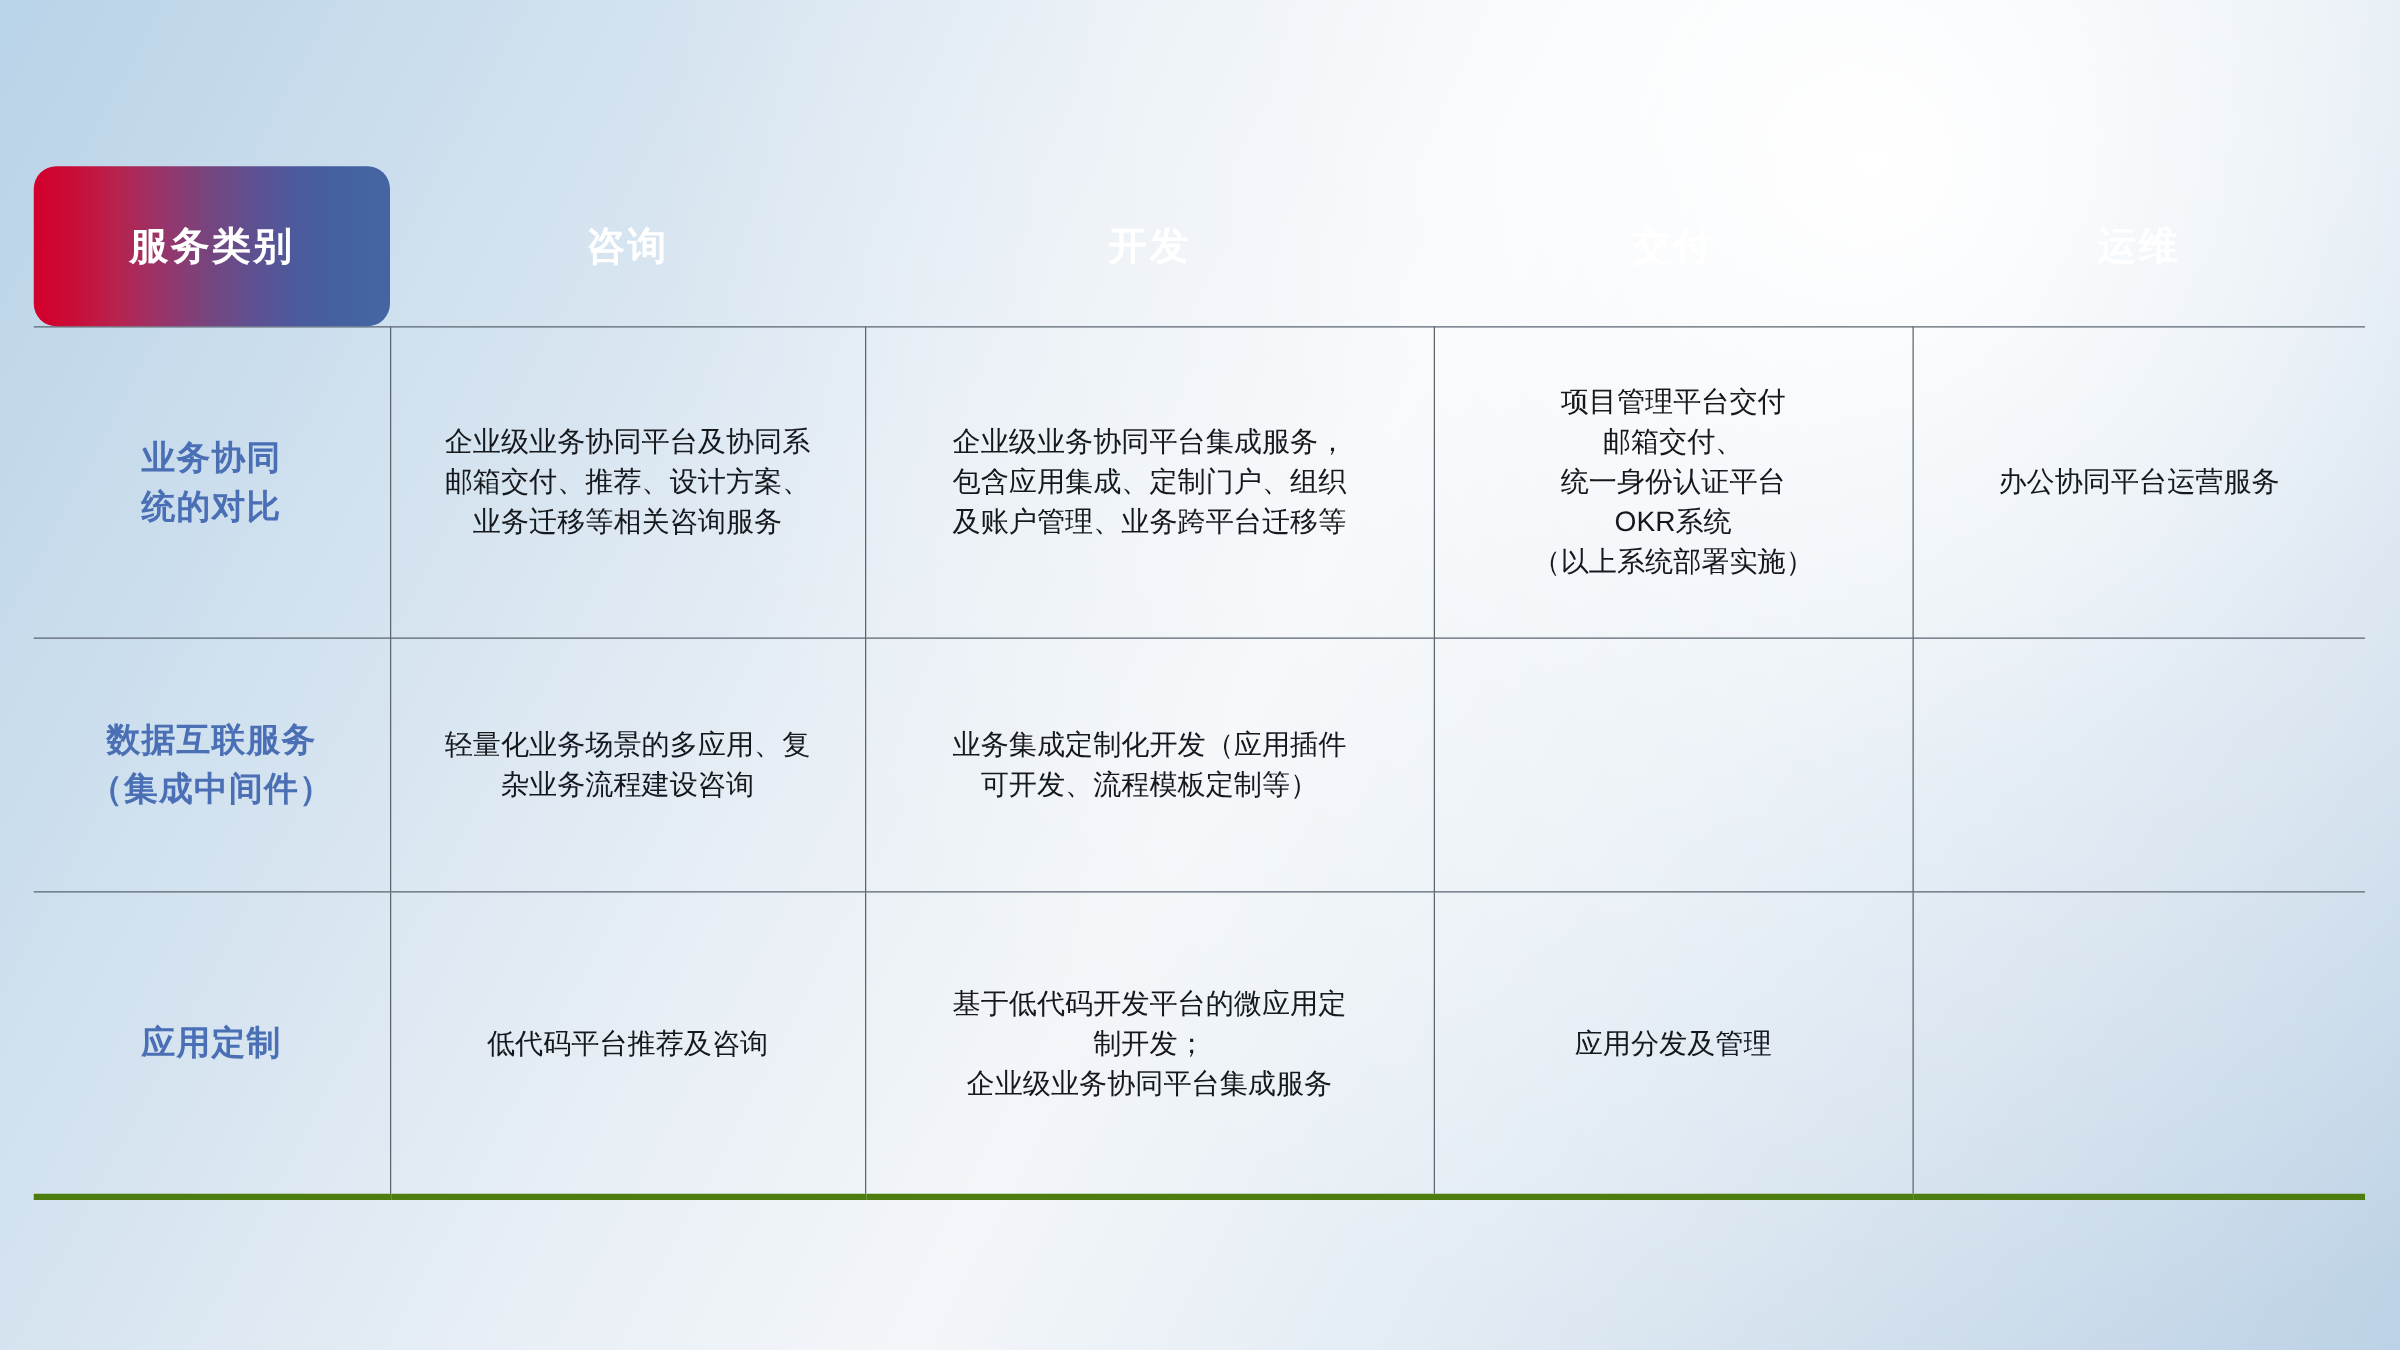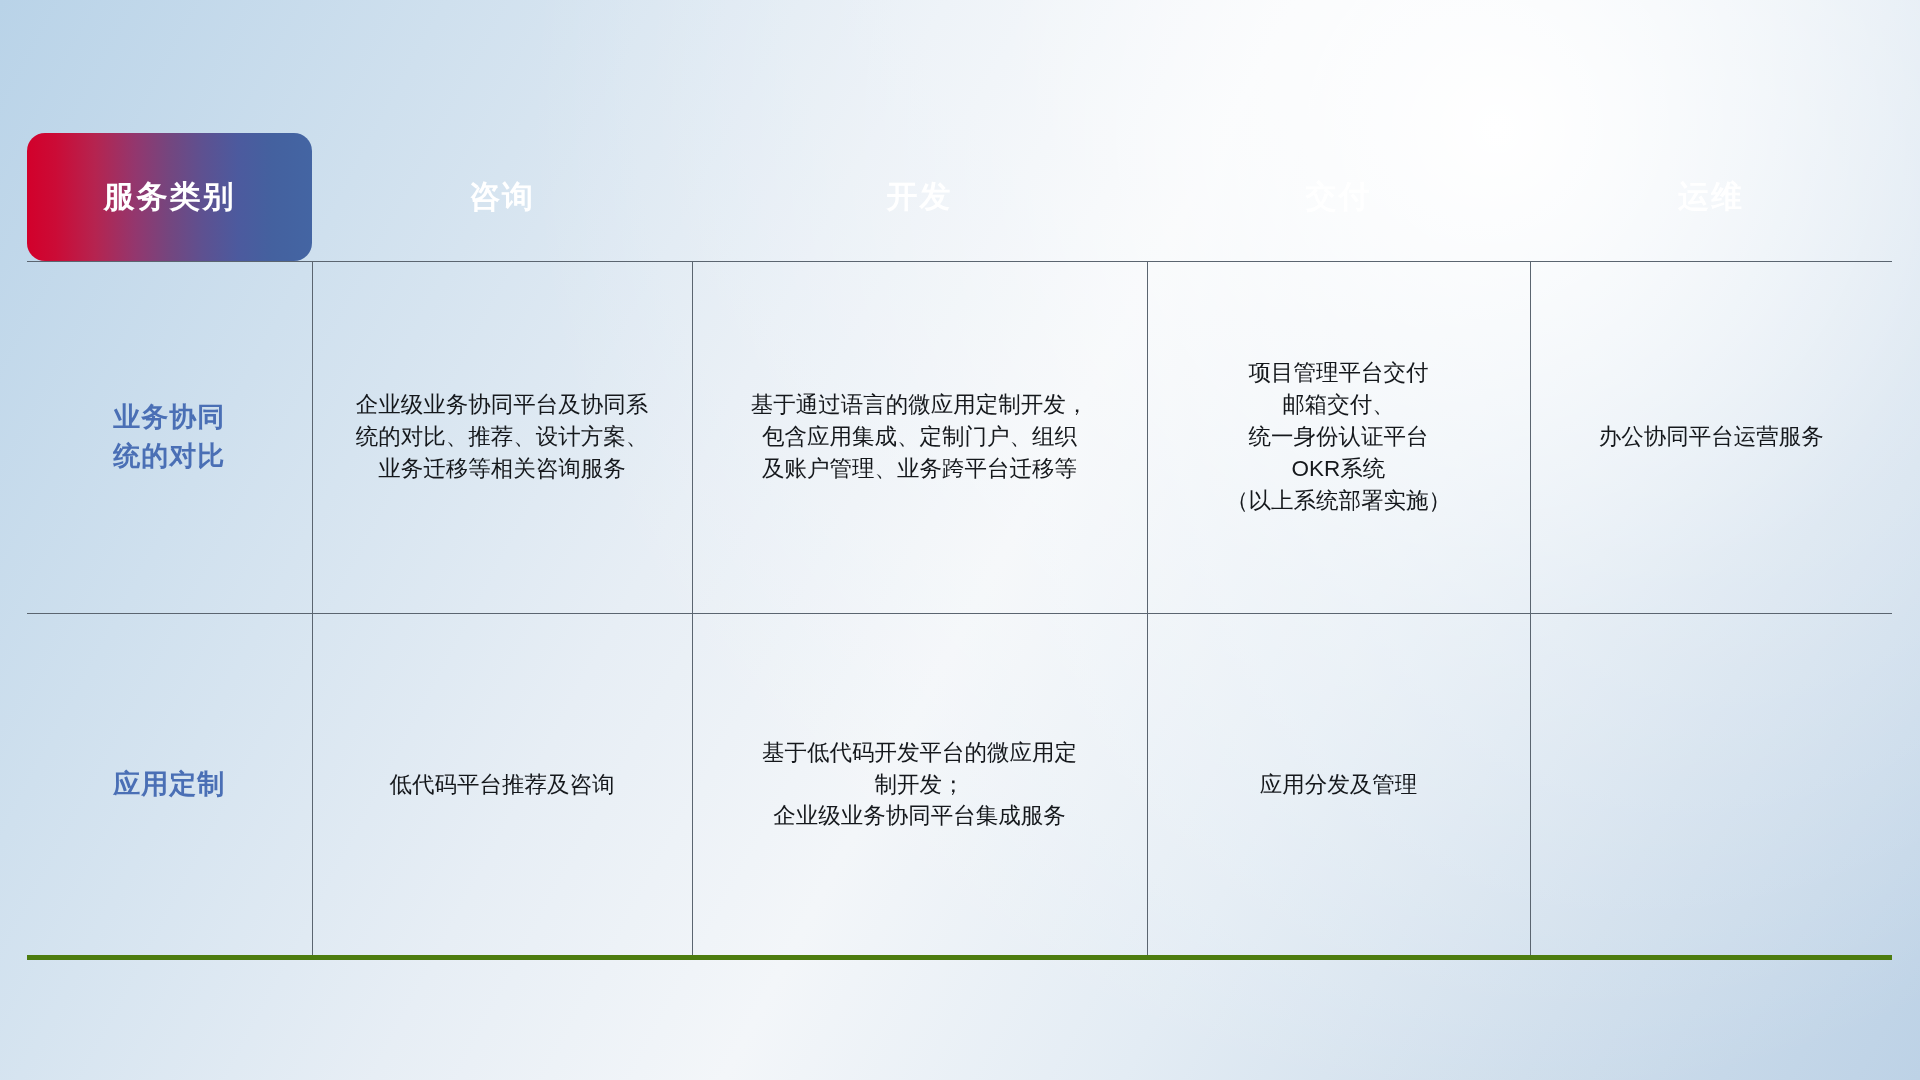--- a/index.html
+++ b/index.html
@@ -168,40 +168,56 @@
       </thead>
       <tbody>
 
         <tr class="row1">
           <td class="cat vline">
             <span class="ln">业务协同</span>
             <span class="ln">统的对比</span>
           </td>
           <td class="vline">
             <span class="cell-line">企业级业务协同平台及协同系</span>
-            <span class="cell-line">统的对比、推荐、设计方案、</span>
+            <span class="cell-line">邮箱交付、推荐、设计方案、</span>
             <span class="cell-line">业务迁移等相关咨询服务</span>
           </td>
           <td class="vline">
-            <span class="cell-line">基于通过语言的微应用定制开发，</span>
+            <span class="cell-line">企业级业务协同平台集成服务，</span>
             <span class="cell-line">包含应用集成、定制门户、组织</span>
             <span class="cell-line">及账户管理、业务跨平台迁移等</span>
           </td>
           <td class="vline">
             <span class="cell-line">项目管理平台交付</span>
             <span class="cell-line">邮箱交付、</span>
             <span class="cell-line">统一身份认证平台</span>
             <span class="cell-line">OKR系统</span>
             <span class="cell-line">（以上系统部署实施）</span>
           </td>
           <td>
             <span class="cell-line">办公协同平台运营服务</span>
           </td>
         </tr>
 
+        <tr class="row2">
+          <td class="cat vline">
+            <span class="ln">数据互联服务</span>
+            <span class="ln">（集成中间件）</span>
+          </td>
+          <td class="vline">
+            <span class="cell-line">轻量化业务场景的多应用、复</span>
+            <span class="cell-line">杂业务流程建设咨询</span>
+          </td>
+          <td class="vline">
+            <span class="cell-line">业务集成定制化开发（应用插件</span>
+            <span class="cell-line">可开发、流程模板定制等）</span>
+          </td>
+          <td class="vline"></td>
+          <td></td>
+        </tr>
 
         <tr class="row3">
           <td class="cat vline">
             <span class="ln">应用定制</span>
           </td>
           <td class="vline">
             <span class="cell-line">低代码平台推荐及咨询</span>
           </td>
           <td class="vline">
             <span class="cell-line">基于低代码开发平台的微应用定</span>

